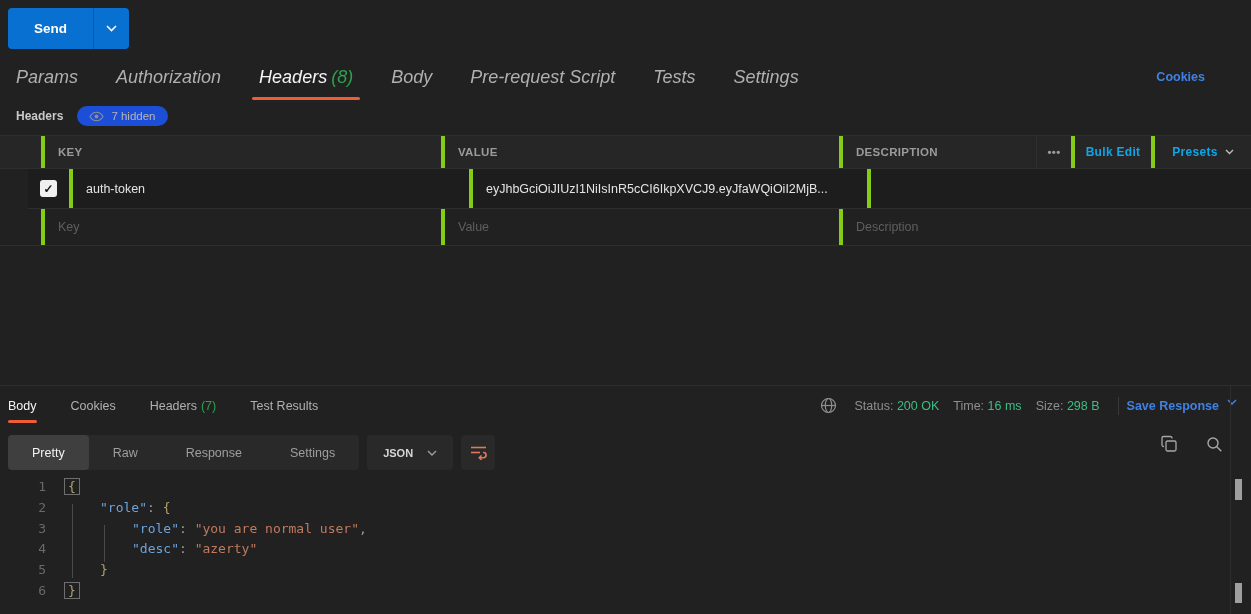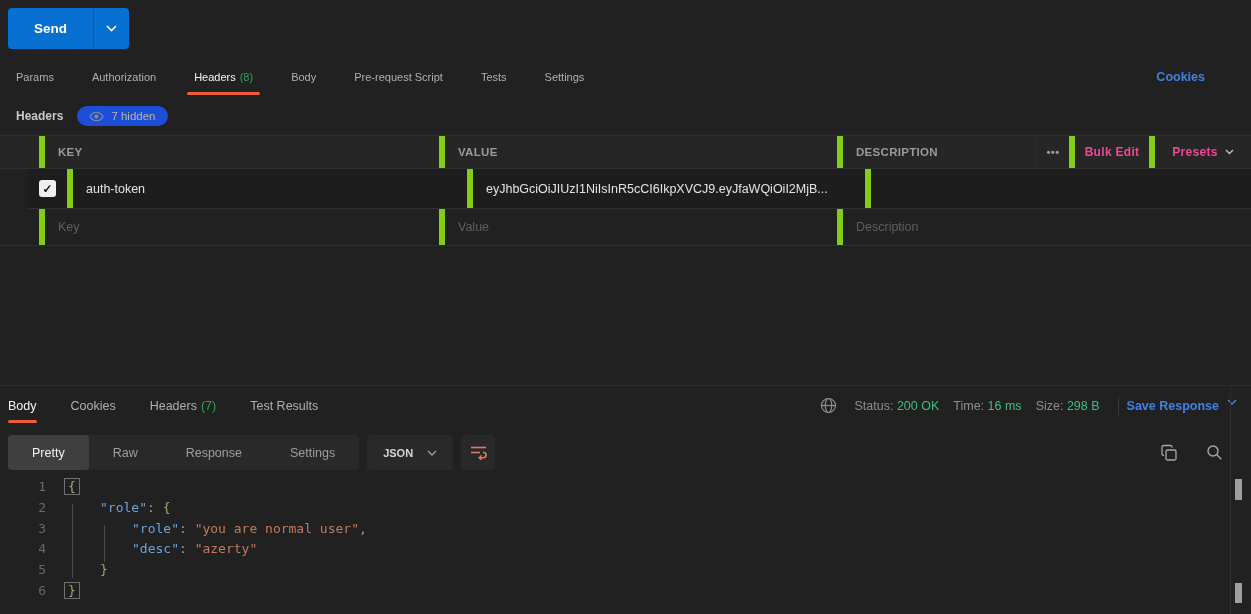--- a/index.html
+++ b/index.html
@@ -34,52 +34,52 @@
     background:#0870d0; color:#fff; font-size:13.5px; font-weight:bold;
     display:flex; align-items:center; padding:0 26px; cursor:pointer;
   }
   .send-caret {
     background:#0870d0; width:36px; display:flex; align-items:center; justify-content:center;
     border-left:1px solid rgba(0,0,0,.18); cursor:pointer;
   }
 
   
   .req-tabs { display:flex; align-items:center; height:40px; padding:0 16px; position:relative; }
-  .tab { position:relative; font-size:11px; color:#b0b0b0; margin-right:38px; cursor:pointer; white-space:nowrap; }
+  .tab { position:relative; font-size:18px; color:#b0b0b0; margin-right:38px; cursor:pointer; white-space:nowrap;font-style:italic; }
   .tab .count { color:#2ea24c; margin-left:4px; }
   .tab.active { color:#f5f5f5; }
   .tab.active::after {
     content:""; position:absolute; left:-7px; right:-7px; bottom:-12px;
     height:3px; background:#ee5d35; border-radius:2px;
   }
   .cookies-link { margin-left:auto; margin-right:30px; font-size:12.5px; font-weight:bold; color:#3f82e4; cursor:pointer; }
 
   
   .headers-meta { display:flex; align-items:center; height:38px; padding:0 16px; gap:14px; }
   .headers-title { font-size:12px; font-weight:bold; color:#c9c9c9; }
   .hidden-pill {
     display:flex; align-items:center; gap:7px; background:#1d4ed8;
     border-radius:11px; padding:4px 12px; font-size:11.5px; color:#b5b5b5; cursor:pointer;
   }
 
   
   .grid { border-top:1px solid #2e2e2e; }
   .grid-row { display:flex; border-bottom:1px solid #2e2e2e; }
-  .cell { border-right:6px solid #84cc16; display:flex; align-items:center; padding:0 13px; overflow:hidden; white-space:nowrap; }
+  .cell { border-right:4px solid #84cc16; display:flex; align-items:center; padding:0 13px; overflow:hidden; white-space:nowrap; }
   .c-check { width:45px; justify-content:center; padding:0; }
   .c-key   { width:400px; }
   .c-value { width:398px; }
   .c-desc  { flex:1; }
   .hdr-row { height:33px; background:#262626; }
   .hdr-row .cell { font-size:11.5px; font-weight:bold; color:#9b9b9b; letter-spacing:.3px; }
   .hdr-row .c-desc { flex:1; border-right:1px solid #2e2e2e; }
   .c-more { width:38px; justify-content:center; color:#c5c5c5; font-size:11px; letter-spacing:1px; cursor:pointer; }
   .c-bulk { width:80px; justify-content:center; }
   .c-presets { width:96px; justify-content:center; gap:7px; border-right:none !important; }
-  .hdr-row .c-bulk, .hdr-row .c-presets { color:#ec4899; font-size:12px; cursor:pointer; }
+  .hdr-row .c-bulk, .hdr-row .c-presets { color:#0ea5e9; font-size:12px; cursor:pointer; }
   .data-row { height:40px; background:#1d1d1d; font-size:12.5px; color:#e4e4e4;margin-left:28px; }
   .ph-row { height:37px; background:#212121; font-size:12.5px; }
   .ph-row .cell { color:#5f5f5f; cursor:text; }
   .ph-row .c-desc { border-right:none; }
   .data-row .c-desc { border-right:none; }
   .checkbox {
     width:17px; height:17px; background:#f0f0f0; border-radius:3px;
     display:flex; align-items:center; justify-content:center; cursor:pointer;
   }
   .checkbox::after { content:"✓"; color:#141414; font-size:12px; font-weight:bold; }
@@ -95,21 +95,21 @@
     height:3px; background:#ee5d35; border-radius:2px;
   }
   .resp-status { margin-left:auto; display:flex; align-items:center; gap:4px; font-size:12.5px; }
   .stat-item { margin-right:10px; }
   .stat-label { color:#8e8e8e; }
   .stat-value { color:#3ebd83; }
   .stat-divider { width:1px; height:18px; background:#3a3a3a; margin:0 4px; }
   .save-response { display:flex; align-items:flex-start; gap:8px; color:#3f82e4; font-weight:bold; font-size:12.5px; cursor:pointer; margin-right:6px; }
 
   
-  .resp-toolbar { display:flex; align-items:center; height:35px; margin-top:10px; padding:0 8px; }
+  .resp-toolbar { display:flex; align-items:flex-start; height:35px; margin-top:10px; padding:0 8px; }
   .seg-group { display:flex; background:#292929; border-radius:4px; height:35px; align-items:stretch; }
   .seg { display:flex; align-items:center; padding:0 24px; font-size:12.5px; color:#9e9e9e; cursor:pointer; border-radius:4px; }
   .seg.active { background:#3f3f3f; color:#f2f2f2; }
   .fmt-select {
     display:flex; align-items:center; gap:14px; background:#292929; border-radius:4px;
     height:35px; padding:0 16px; margin-left:8px; font-size:11px; font-weight:bold; color:#d6d6d6; cursor:pointer;
   }
   .wrap-btn {
     display:flex; align-items:center; justify-content:center; background:#292929; border-radius:4px;
     height:35px; width:34px; margin-left:8px; cursor:pointer;

